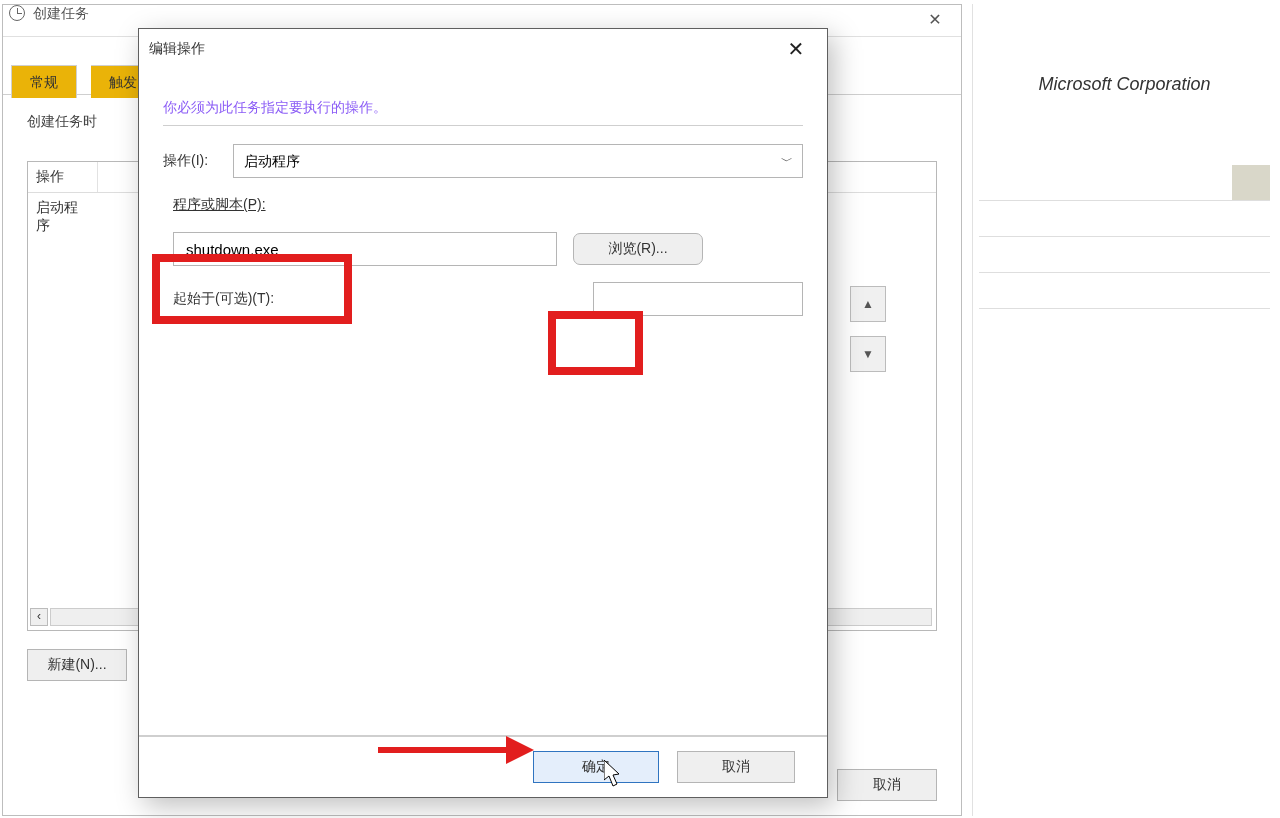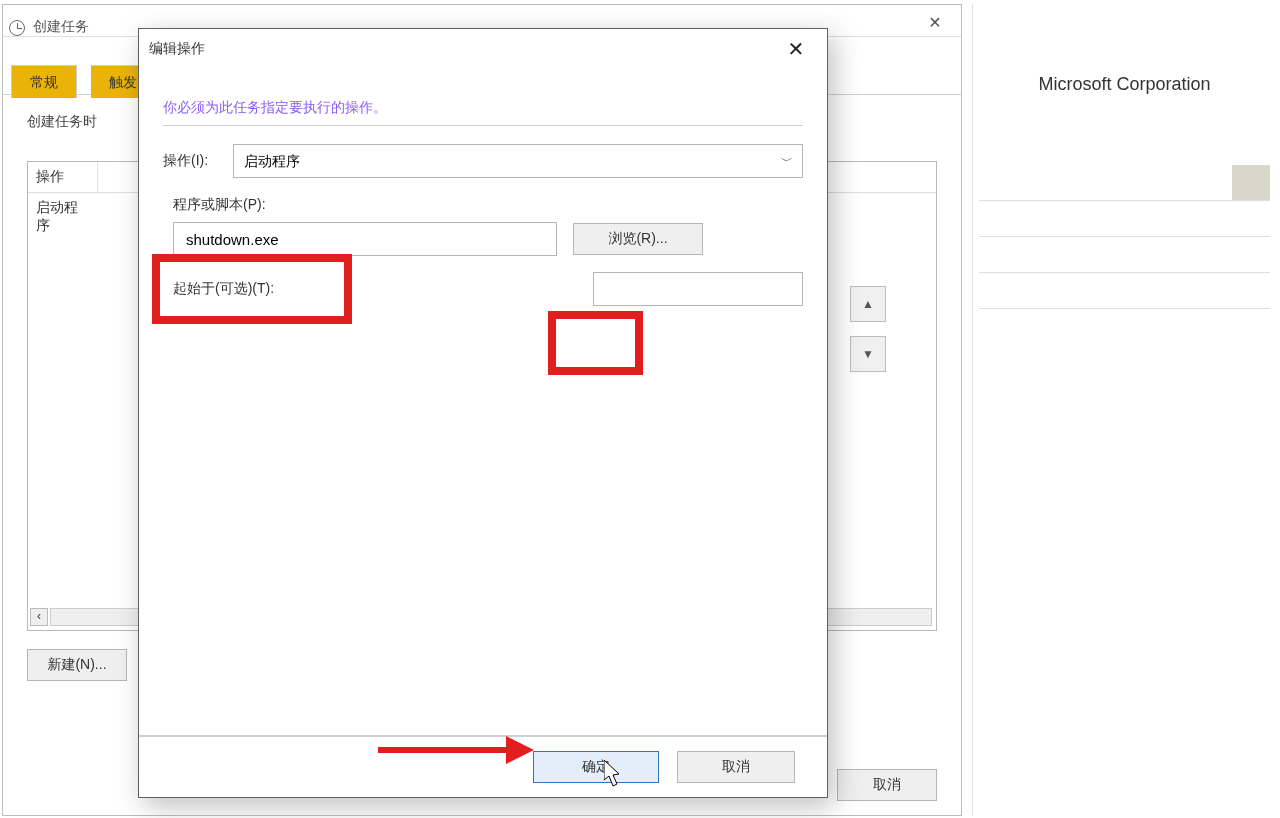--- a/index.html
+++ b/index.html
@@ -17,21 +17,21 @@
   
   .win-parent {
     position: absolute;
     left: 2px; top: 4px;
     width: 960px; height: 812px;
     background: #fff;
     border: 1px solid #bdbdbd;
   }
   .parent-titlebar {
     height: 32px;
-    display: flex; align-items: flex-end;
+    display: flex; align-items: flex-start;
     padding: 0 6px;
     border-bottom: 1px solid #e0e0e0;
     background: #fff;
   }
   .clock-icon {
     width: 16px; height: 16px; border: 1.5px solid #666; border-radius: 50%;
     position: relative; margin-right: 8px;
   }
   .clock-icon::before {
     content:""; position:absolute; left:7px; top:2px; width:1px; height:6px; background:#666;
@@ -109,20 +109,21 @@
   .side-btn + .side-btn { margin-top: 14px; }
 
   
   .right-panel {
     position:absolute; left: 972px; top: 4px; width: 304px; height: 812px;
     background:#fff; border-left:1px solid #e1e1e1;
   }
   .right-title {
     font-size:18px; color:#333; text-align:center;
     padding: 70px 20px 10px;
+    font-style: italic;
   }
   .right-rows { margin-top: 60px; }
   .right-row {
     height: 36px; border-bottom:1px solid #dedede; margin: 0 6px;
     position:relative;
   }
   .right-row.hl::after {
     content:""; position:absolute; right:0; top:0; bottom:0; width:38px;
     background:#d9d7c9;
   }
@@ -285,26 +286,26 @@
       <div class="select-wrap">
         <select class="win-select">
           <option>启动程序</option>
         </select>
         <span class="select-chevron">﹀</span>
       </div>
     </div>
 
 
     <div style="padding-left:10px;">
-      <div class="fr2" style="margin-bottom:8px;">
+      <div class="fr2" style="margin-bottom:18px;text-decoration:underline;">
         <span class="lbl">程序或脚本(P):</span>
       </div>
       <div class="fr2">
         <input class="txt txt-program" type="text" value="shutdown.exe" style="">
-        <button class="win-button" style="margin-left:16px; min-width:130px;">浏览(R)...</button>
+        <button class="win-button" style="margin-left:16px; min-width:130px;border-radius:7px;">浏览(R)...</button>
       </div>
 
 
       <div class="fr2">
         <span>起始于(可选)(T):</span>
         <input class="txt txt-right" type="text" value="" style="">
       </div>
     </div>
   </div>
 

